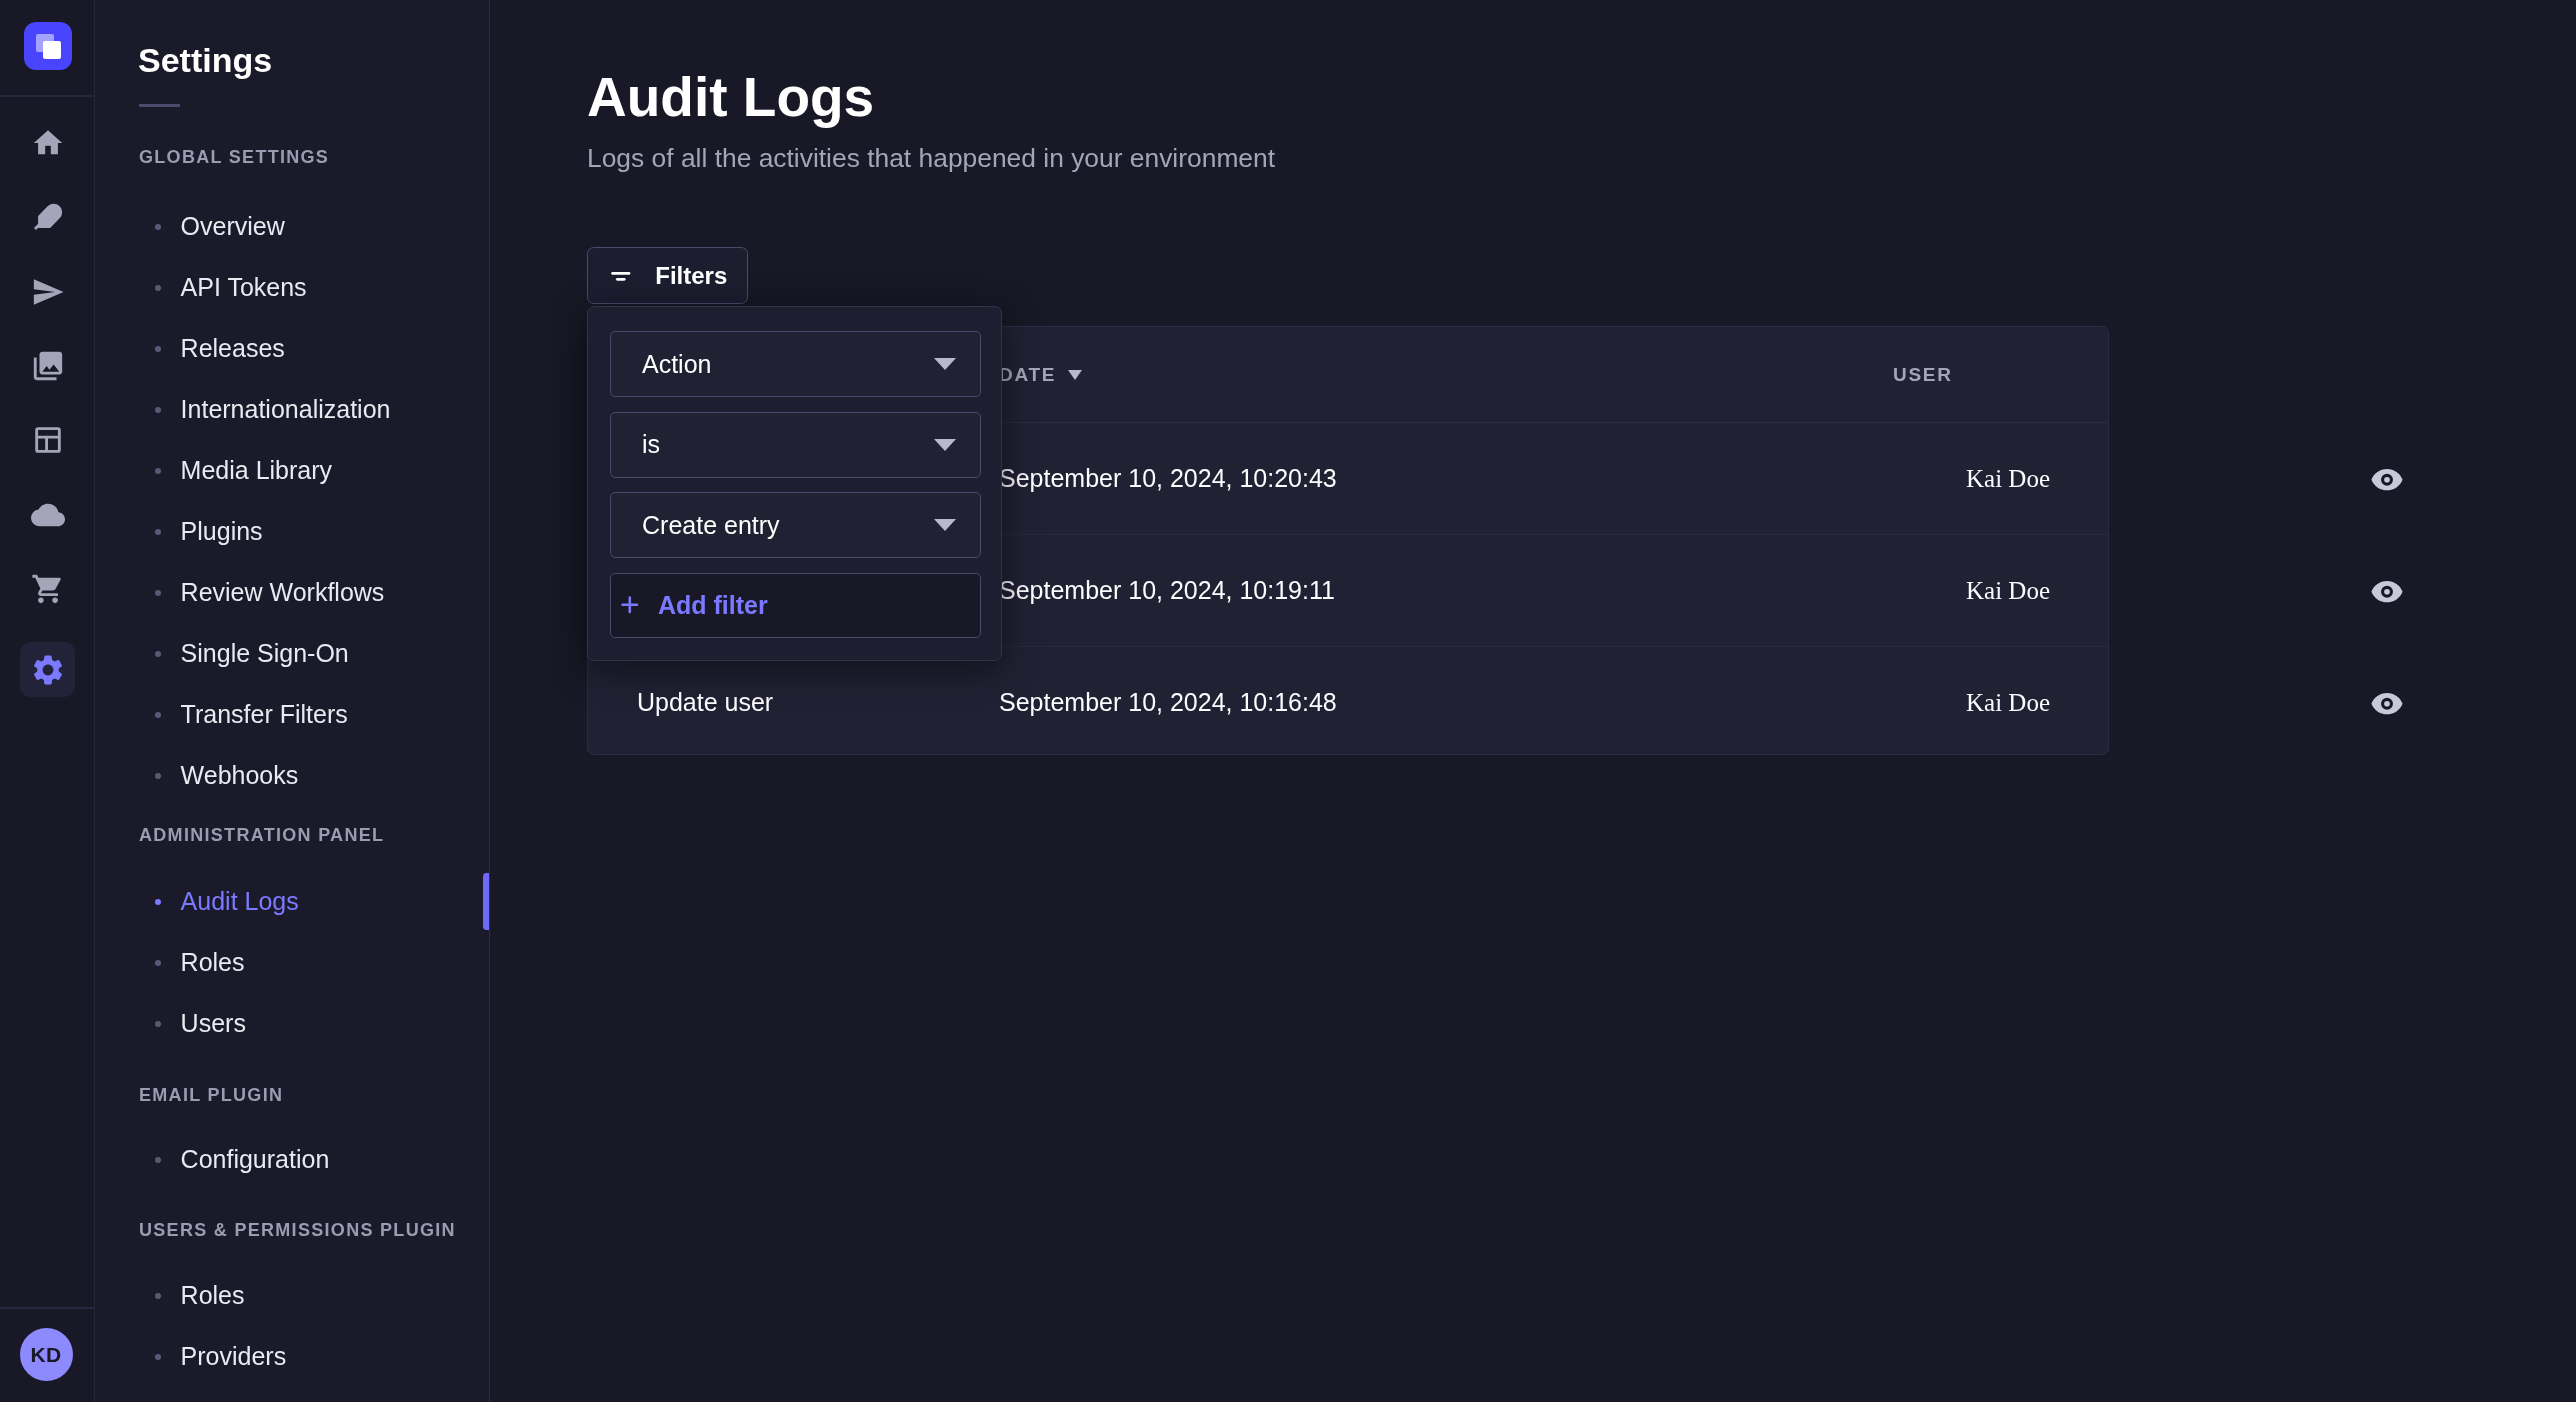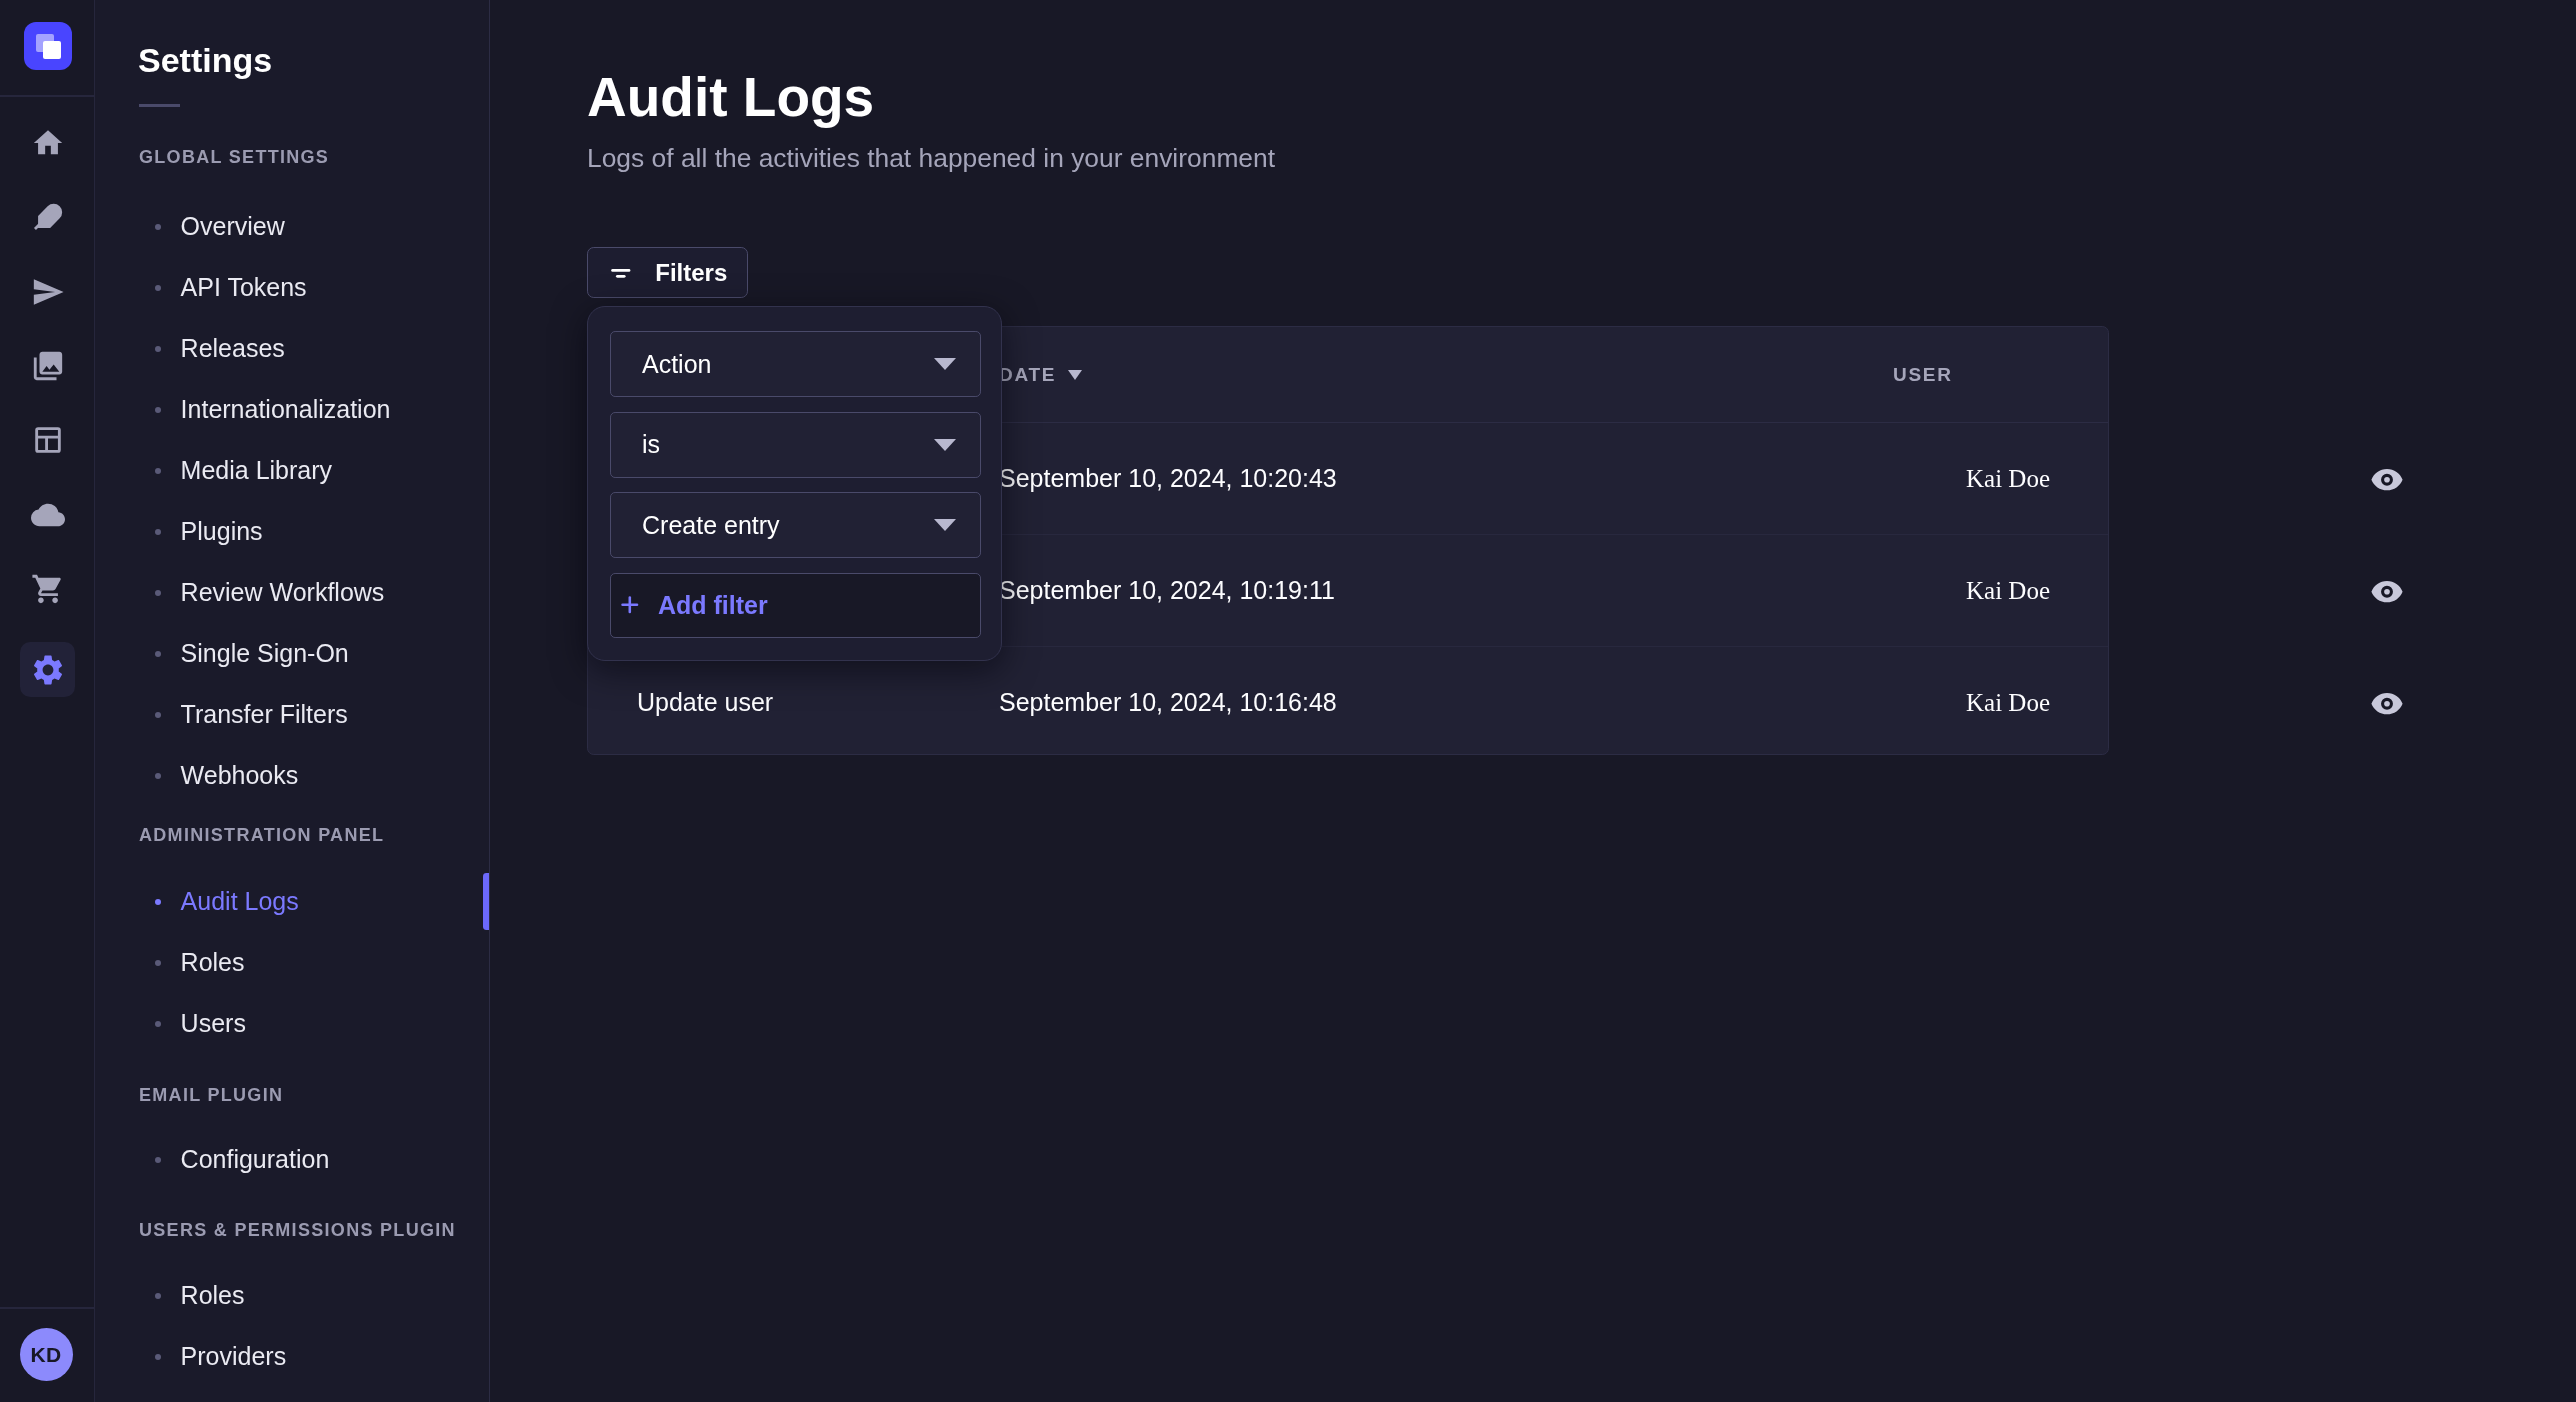--- a/index.html
+++ b/index.html
@@ -41,21 +41,21 @@
   li.nav-item.active .lbl{color:#7b79ff;}
   li.nav-item.active .dot{background:#7b79ff;}
   li.nav-item.active::after{content:"";position:absolute;right:0;top:1.7px;bottom:1.7px;width:6px;
                             background:#6c69fb;border-radius:3.4px 0 0 3.4px;}
 
   
   .main{position:absolute;left:491px;top:0;right:0;bottom:0;}
   .page-title{position:absolute;left:96px;top:65px;margin:0;font-size:55px;font-weight:bold;color:#ffffff;}
   .page-sub{position:absolute;left:96px;top:143px;margin:0;font-size:26.4px;color:#a5a5ba;}
 
-  .filters-btn{position:absolute;left:96px;top:247px;width:161px;height:51px;border-radius:6.8px;
+  .filters-btn{position:absolute;left:96px;top:247px;width:161px;height:57px;border-radius:6.8px;
                background:#1d1d30;border:1.7px solid #4a4a6a;box-sizing:border-box;cursor:pointer;
                display:flex;align-items:center;justify-content:center;gap:22px;z-index:4;}
   .filters-btn .fl{font-size:24px;font-weight:600;color:#ffffff;font-family:"Liberation Sans",sans-serif;}
   .filters-btn svg{width:25.6px;height:25.6px;}
 
   
   .table{position:absolute;left:96px;top:326px;width:1522px;height:429px;background:#212134;
          border:1.7px solid #2c2c44;border-radius:6.8px;box-sizing:border-box;z-index:1;}
   .thead{position:relative;height:95px;border-bottom:1.7px solid #2c2c44;}
   .th{position:absolute;top:0;height:95px;display:flex;align-items:center;gap:12px;
@@ -69,21 +69,21 @@
   .td{position:absolute;top:0;height:111px;display:flex;align-items:center;font-size:25px;color:#fdfdff;}
   .td-action{left:49px;}
   .td-date{left:411px;}
   .td-user{left:1378px;font-family:Liberation Serif, serif;}
   .eye-btn{position:absolute;left:1768px;top:25px;width:61px;height:61px;background:none;border:none;
            cursor:pointer;display:flex;align-items:center;justify-content:center;padding:0;}
   .eye-btn svg{width:34px;height:34px;fill:#c8c8da;}
 
   
   .popover{position:absolute;left:96px;top:306px;width:415px;height:355px;background:#1e1e31;
-           border:1.7px solid #32324d;border-radius:18px;box-sizing:border-box;z-index:10;
+           border:1.7px solid #32324d;border-radius:7px;box-sizing:border-box;z-index:10;
            box-shadow:0 8.5px 34px rgba(3,3,10,.55);padding:24px 22px 17px 22px;}
   .select{position:relative;width:371px;height:66px;border:1.7px solid #4a4a6a;border-radius:5.1px;
           box-sizing:border-box;background:#212134;display:flex;align-items:center;cursor:pointer;
           padding-left:31px;margin-bottom:14.5px;}
   .select .sv{font-size:25px;color:#ffffff;}
   .select .caret{position:absolute;right:24px;width:0;height:0;border-left:11px solid transparent;
                  border-right:11px solid transparent;border-top:12.8px solid #b8b8cf;}
   .add-filter{width:371px;height:65px;margin-top:1.7px;border:1.7px solid #4a4a6a;border-radius:5.1px;
               background:#181826;cursor:pointer;display:flex;align-items:center;justify-content:flex-start;
               gap:15.3px;box-sizing:border-box;}

